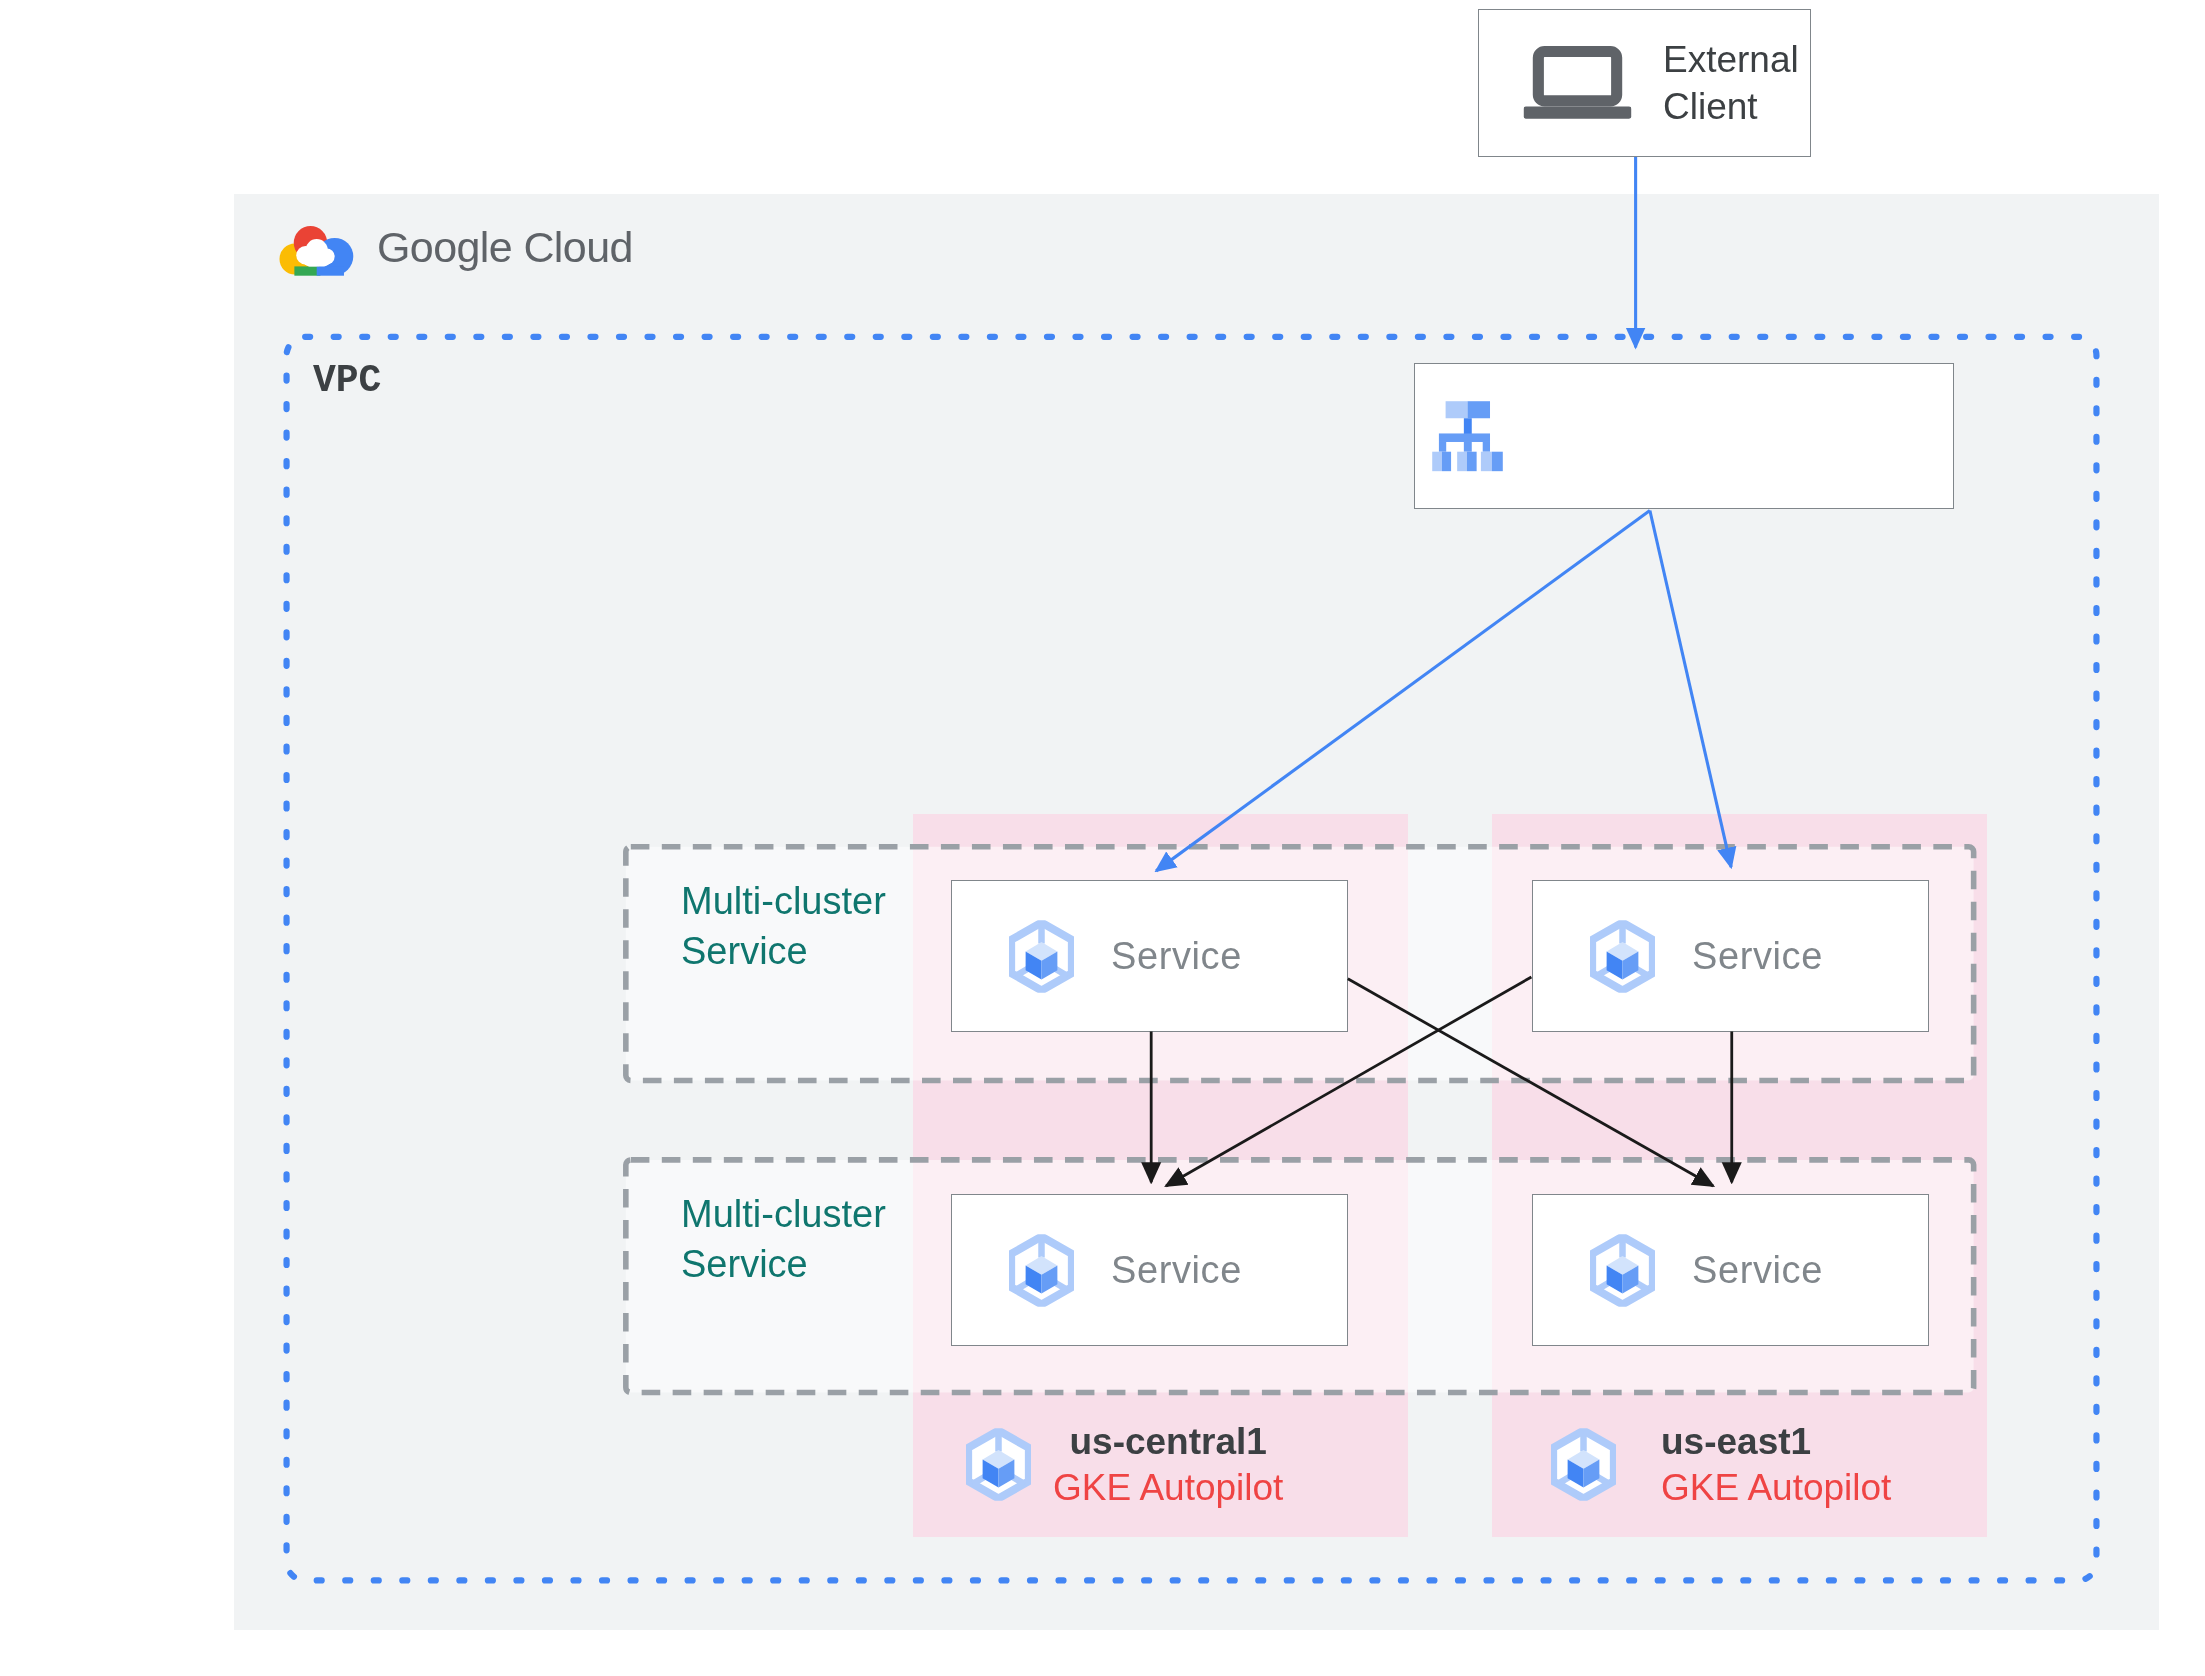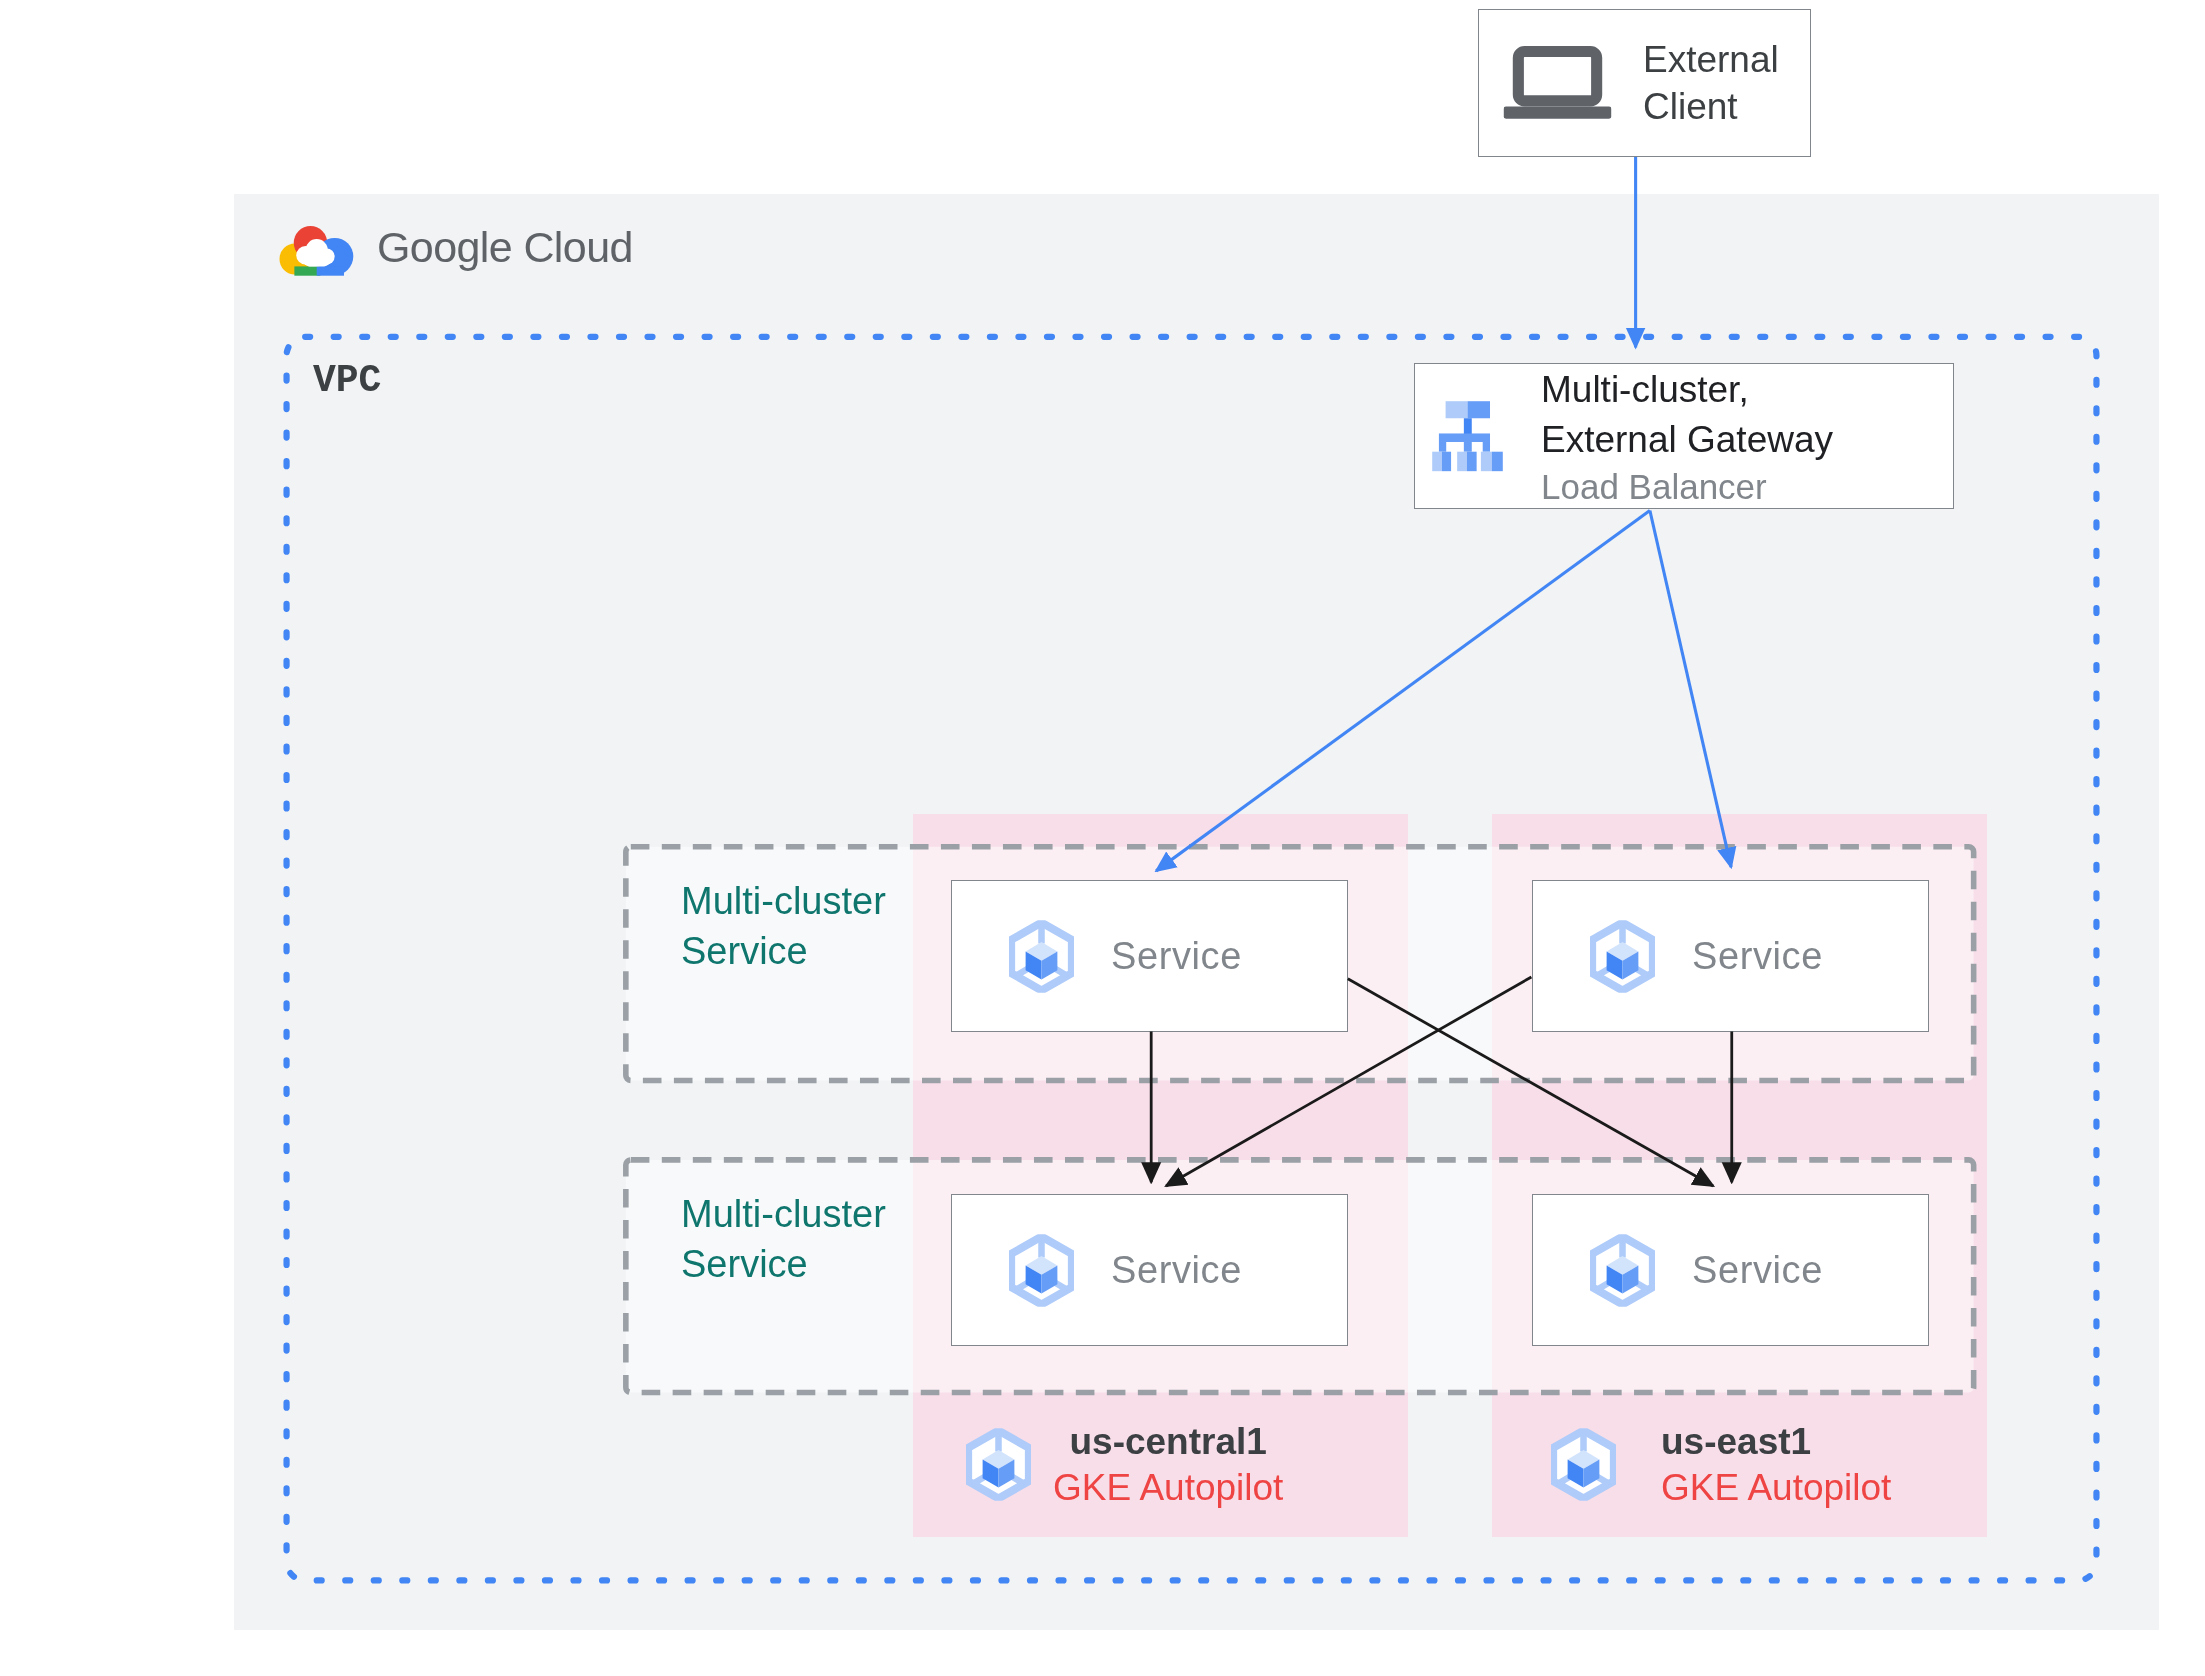--- a/index.html
+++ b/index.html
@@ -11,21 +11,21 @@
   .panel{background:#F1F3F4;}
   .pink-col{background:#F8DEE9;}
   .white-box{background:#ffffff;border:1.9px solid #80868B;display:flex;align-items:center;}
   .service-box{padding-left:57px;gap:37px;}
   .service-label{font-size:38px;color:#80868B;letter-spacing:0.6px;}
   .tier-label{font-size:38px;line-height:50px;color:#0f766e;}
   .vpc-label{font-size:38px;font-weight:bold;color:#3C4043;font-family:Liberation Mono, monospace;}
   .lb-box{padding-left:16px;gap:37px;}
   .lb-title{font-size:37px;line-height:50px;color:#202124;}
   .lb-sub{font-size:35px;line-height:43px;color:#80868B;}
-  .ext-box{padding-left:24px;gap:31px;}
+  .ext-box{padding-left:44px;gap:31px;}
   .ext-label{font-size:37px;line-height:47px;color:#3C4043;}
   .region-label-line1{font-size:37px;line-height:46px;font-weight:bold;color:#3C4043;}
   .region-label-line2{font-size:37px;line-height:46px;color:#ef4444;}
   .logo-row{display:flex;gap:21px;}
   .logo-text{font-size:43px;color:#5F6368;letter-spacing:-0.6px;}
   svg{display:block;}
 </style>
 </head>
 <body>
 
@@ -143,25 +143,20 @@
 </div>
 <div class="abs" style="left:1637px;top:1419px;margin-left:24px;">
   <div class="region-label-line1">us-east1</div>
   <div class="region-label-line2">GKE Autopilot</div>
 </div>
 
 <div class="abs white-box lb-box" style="left:1414px;top:363px;width:540px;height:146px;">
   <svg width="73" height="73" viewBox="0 0 118 118">
       <use href="#sym-lb"></use>
     </svg>
-  <div>
-    <div class="lb-title">Multi-cluster,</div>
-    <div class="lb-title">External Gateway</div>
-    <div class="lb-sub">Load Balancer</div>
-  </div>
 </div>
 
 <div class="abs white-box ext-box" style="left:1478px;top:9.3px;width:333px;height:148px;">
   <svg width="109" height="74" viewBox="0 0 175 120">
       <use href="#sym-laptop"></use>
     </svg>
   <div>
     <div class="ext-label">External</div>
     <div class="ext-label">Client</div>
   </div>

